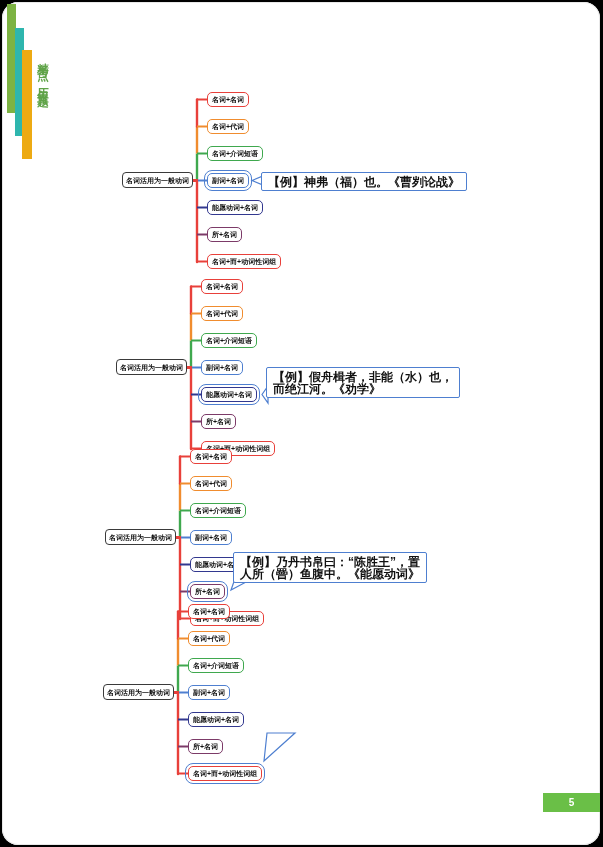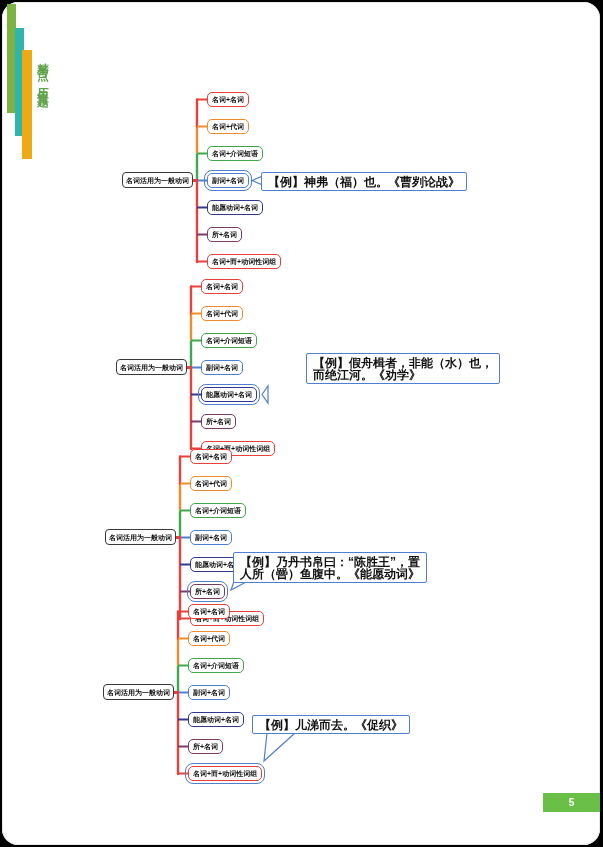--- a/index.html
+++ b/index.html
@@ -48,21 +48,21 @@
   .c3{border-color:#4e7fd0;} .c4{border-color:#32388f;} .c5{border-color:#7c3a68;}
   .c6{border-color:#e8403a;}
   .hl{outline:1.2px solid #4e7fd0;outline-offset:2px;}
   .example{
     position:absolute;z-index:3;width:max-content;max-width:200px;
     background:#fff;border:1.2px solid #4e7fd0;border-radius:2px;
     padding:3px 6px 2px;font-size:12px;font-weight:600;color:#111;
     line-height:12px;white-space:pre-line;
   }
   .m0 .example{left:139px;top:80px;}
-  .m1 .example{left:150px;top:74px;margin-left:40px;}
+  .m1 .example{left:150px;top:88px;}
   .m2 .example{left:128px;top:103px;}
   .m3 .example{left:149px;top:111px;}
   
   .page-num{
     position:absolute;right:0;top:791px;width:57px;height:19px;
     background:#6abf47;color:#fff;font-size:10px;font-weight:700;
     text-align:center;line-height:19px;
   }
 </style>
 </head>
@@ -175,18 +175,17 @@
       <polygon points="161,157 164,129 192,129" fill="#fff" stroke="#4e7fd0" stroke-width="1.2"></polygon>
     </svg>
     <div class="root">名词活用为一般动词</div>
     <div class="node n0 c0">名词+名词</div>
     <div class="node n1 c1">名词+代词</div>
     <div class="node n2 c2">名词+介词短语</div>
     <div class="node n3 c3">副词+名词</div>
     <div class="node n4 c4">能愿动词+名词</div>
     <div class="node n5 c5">所+名词</div>
     <div class="node n6 c6 hl">名词+而+动词性词组</div>
-    <div class="example">【例】儿涕而去。《促织》</div>
   </section>
 
   <div class="page-num">5</div>
 
 </div>
 
 </body></html>

